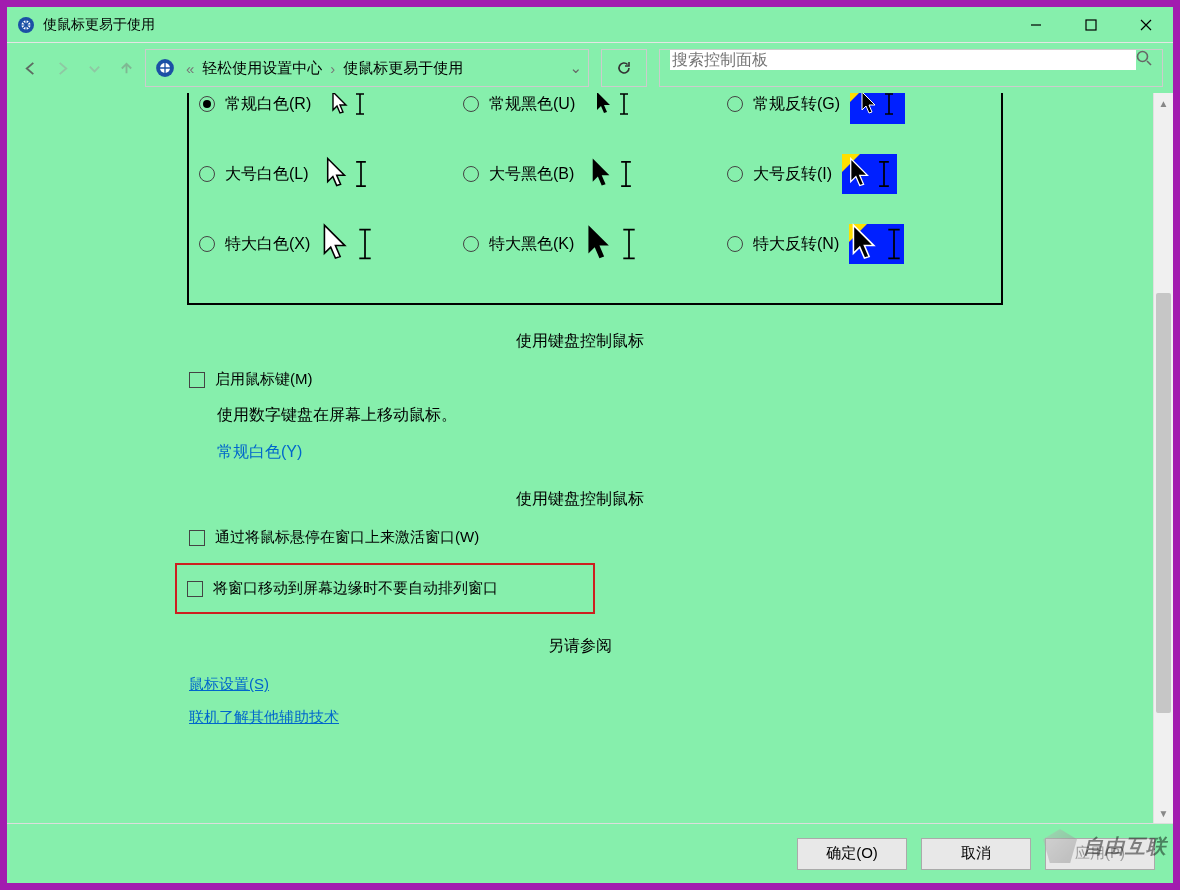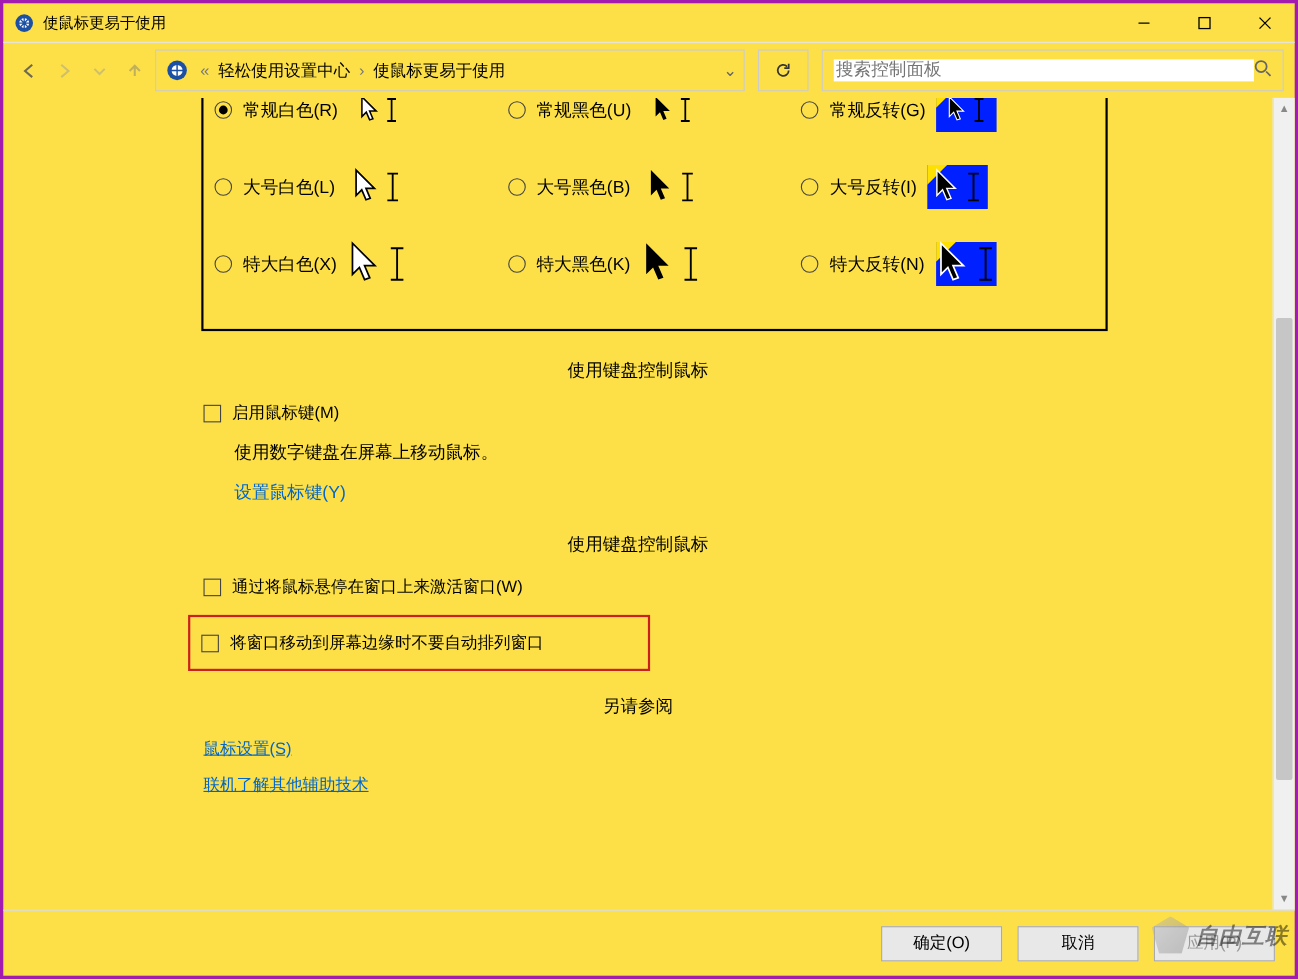--- a/index.html
+++ b/index.html
@@ -1,35 +1,35 @@
 <!DOCTYPE html>
 <html><head>
 <meta charset="utf-8">
 <style>
   * { box-sizing: border-box; font-family: "Microsoft YaHei", "Segoe UI", sans-serif; }
   html, body { margin:0; padding:0; width:1180px; height:890px; background:#fff; overflow:hidden; font-size:15px; color:#000; }
-  .window { width:1180px; height:890px; border:3px solid #a21caf; display:flex; flex-direction:column; position:relative; background:#fde047; }
+  .window { width:1180px; height:890px; border:7px solid #a21caf; display:flex; flex-direction:column; position:relative; background:#86efac; }
   
   .titlebar { height:36px; display:flex; align-items:center; border-bottom:1px solid #e5e5e5; }
   .titlebar .icon-app { width:18px; height:18px; margin:0 8px 0 10px; }
   .titlebar .title-text { flex:0 0 auto; font-size:14px; }
   .titlebar .spacer { flex:1; }
   .win-btn { width:55px; height:36px; display:flex; align-items:center; justify-content:center; }
   .win-btn svg { width:12px; height:12px; stroke:#000; stroke-width:1.2; fill:none; }
   
   .navbar { height:50px; display:flex; align-items:center; padding:0 10px; gap:6px; }
   .nav-btn { width:26px; height:26px; display:flex; align-items:center; justify-content:center; opacity:.45; }
   .nav-btn.active { opacity:.85; }
   .nav-btn svg { width:15px; height:15px; }
   .addr-icon { width:26px; height:26px; display:flex; align-items:center; justify-content:center; }
   .addrbar { flex:1; height:38px; border:1px solid #ccc; display:flex; align-items:center; padding:0 6px; gap:8px; }
   .bc-sep { color:#777; }
   .addr-caret { margin-left:auto; color:#666; }
   .refresh-btn { width:46px; height:38px; border:1px solid #ccc; display:flex; align-items:center; justify-content:center; margin-left:6px; }
-  .searchbox { width:420px; height:38px; border:1px solid #ccc; display:flex; align-items:center; padding:0 10px; margin-left:6px; }
+  .searchbox { width:504px; height:38px; border:1px solid #ccc; display:flex; align-items:flex-start; padding:0 10px; margin-left:6px; }
   .searchbox input { border:none; outline:none; flex:1; font-size:16px; color:#888; }
   .searchbox .si { color:#555; }
   
   .content-wrap { flex:1; display:flex; }
   .content { flex:1; overflow:hidden; padding:0 0 0 0; position:relative; }
   .scrollbar { width:20px; background:#f0f0f0; border-left:1px solid #e0e0e0; display:flex; flex-direction:column; }
   .scrollbar .arrow { height:20px; display:flex; align-items:center; justify-content:center; color:#888; font-size:10px; }
   .scrollbar .track { flex:1; position:relative; }
   .scrollbar .thumb { position:absolute; left:2px; right:2px; top:180px; height:420px; background:#c6c6c6; border-radius:2px; }
   
@@ -269,21 +269,21 @@
         <div class="section-head">
           <span class="section-title">使用键盘控制鼠标</span>
           <span class="section-line"></span>
         </div>
         <div class="row">
           <span class="checkbox"></span>
           <span>启用鼠标键(M)</span>
         </div>
         <div class="row desc">使用数字键盘在屏幕上移动鼠标。</div>
         <div class="row desc">
-          <a href="#" class="link" style="text-decoration:none;">设置鼠标键(Y)</a>
+          <a href="#" class="link" style="text-decoration:none;">常规白色(Y)</a>
         </div>
       </div>
 
       <div class="section">
         <div class="section-head">
           <span class="section-title">使用键盘控制鼠标</span>
           <span class="section-line"></span>
         </div>
         <div class="row">
           <span class="checkbox"></span>

